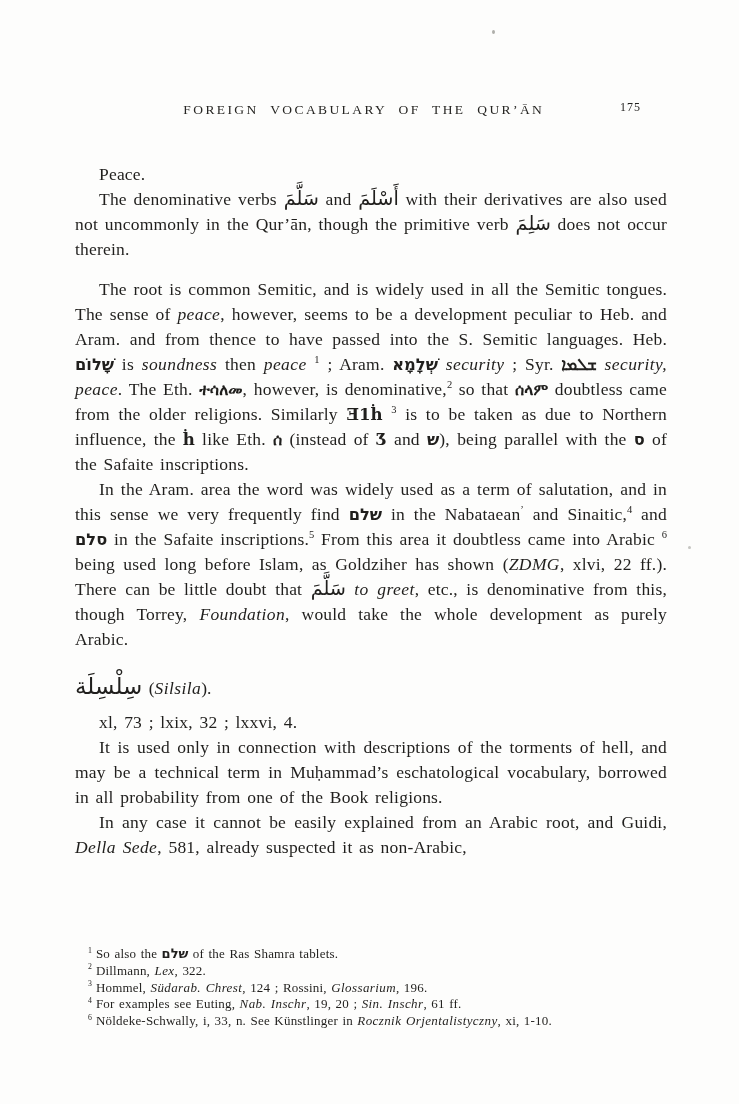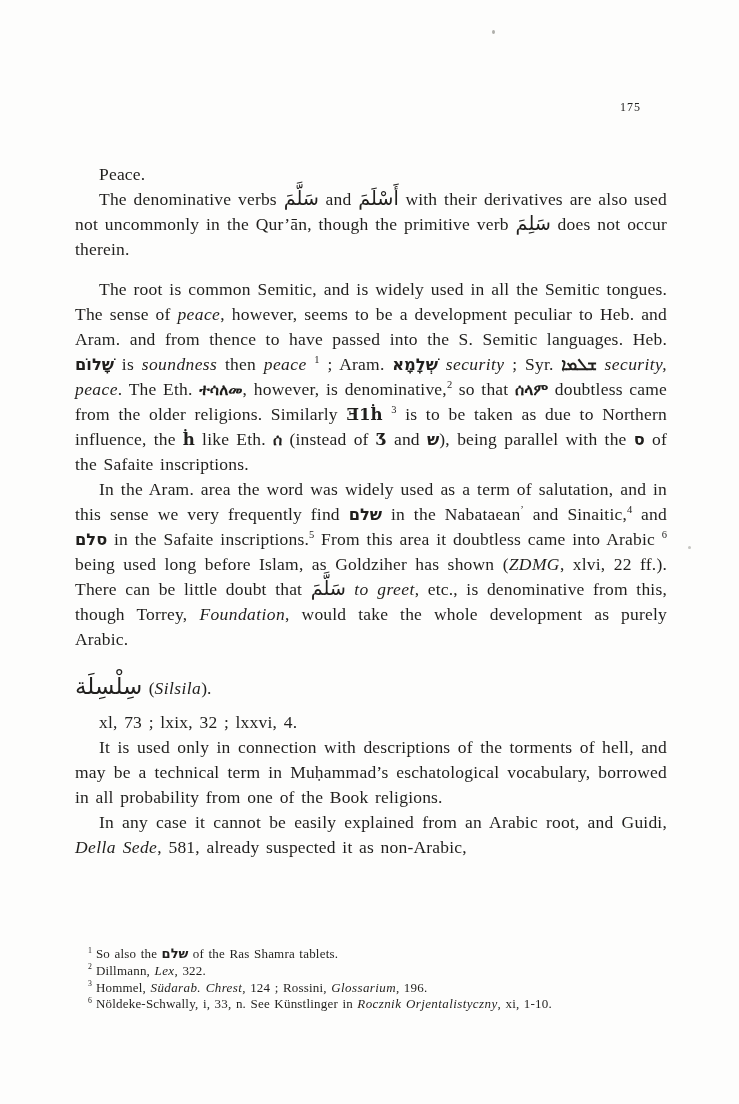--- a/index.html
+++ b/index.html
@@ -42,36 +42,38 @@
   .speck{position:absolute;border-radius:50%;background:#8d8d88;}
   .speck.s1{left:492px;top:30px;width:3px;height:4px;opacity:.7;}
   .speck.s2{left:688px;top:546px;width:3px;height:3px;opacity:.5;}
 </style>
 </head>
 <body>
 
 <div class="page">
 
   <div class="running">
+    <span class="title">FOREIGN VOCABULARY OF THE QUR’ĀN</span>
     <span class="pagenum">175</span>
   </div>
 
   <div class="content">
       <p class="block ind"><span>Peace.</span></p>
       <p class="block ind"><span>The denominative verbs </span><span class="ar">سَلَّمَ</span><span> and </span><span class="ar">أَسْلَمَ</span><span> with their derivatives are also used not uncommonly in the Qur’ān, though the primitive verb </span><span class="ar">سَلِمَ</span><span> does not occur therein.</span></p>
       <p class="block ind gap"><span>The root is common Semitic, and is widely used in all the Semitic tongues. The sense of </span><span class="i">peace</span><span>, however, seems to be a development peculiar to Heb. and Aram. and from thence to have passed into the S. Semitic languages. Heb. </span><span class="he">שָׁלוֹם</span><span> is </span><span class="i">soundness</span><span> then </span><span class="i">peace</span><span> </span><sup>1</sup><span> ; Aram. </span><span class="he">שְׁלָמָא</span><span> </span><span class="i">security</span><span> ; Syr. </span><span class="sy">ܫܠܡܐ</span><span> </span><span class="i">security, peace</span><span>. The Eth. </span><span class="et">ተሳለመ</span><span>, however, is denominative,</span><sup>2</sup><span> so that </span><span class="et">ሰላም</span><span> doubtless came from the older religions. Similarly </span><span class="sa">Ǝ1ḣ</span><span> </span><sup>3</sup><span> is to be taken as due to Northern influence, the </span><span class="sa">ḣ</span><span> like Eth. </span><span class="et">ሰ</span><span> (instead of </span><span class="sa">Ʒ</span><span> and </span><span class="he">ש</span><span>), being parallel with the </span><span class="he">ס</span><span> of the Safaite inscriptions.</span></p>
       <p class="block ind"><span>In the Aram. area the word was widely used as a term of salutation, and in this sense we very frequently find </span><span class="he">שלם</span><span> in the Nabataean</span><sup>’</sup><span> and Sinaitic,</span><sup>4</sup><span> and </span><span class="he">סלם</span><span> in the Safaite inscriptions.</span><sup>5</sup><span> From this area it doubtless came into Arabic </span><sup>6</sup><span> being used long before Islam, as Goldziher has shown (</span><span class="i">ZDMG</span><span>, xlvi, 22 ff.). There can be little doubt that </span><span class="ar">سَلَّمَ</span><span> </span><span class="i">to greet</span><span>, etc., is denominative from this, though Torrey, </span><span class="i">Foundation</span><span>, would take the whole development as purely Arabic.</span></p>
       <p class="block entry gap"><span class="arb">سِلْسِلَة</span><span>  (</span><span class="i">Silsila</span><span>).</span></p>
       <p class="block ind"><span>xl, 73 ;  lxix, 32 ;  lxxvi, 4.</span></p>
       <p class="block ind"><span>It is used only in connection with descriptions of the torments of hell, and may be a technical term in Muḥammad’s eschatological vocabulary, borrowed in all probability from one of the Book religions.</span></p>
       <p class="block ind"><span>In any case it cannot be easily explained from an Arabic root, and Guidi, </span><span class="i">Della Sede</span><span>, 581, already suspected it as non-Arabic,</span></p>
     </div>
 
   <div class="footnotes">
       <p class="fn"><sup class="fnm">1</sup><span>So also the </span><span class="he">שלם</span><span> of the Ras Shamra tablets.</span></p>
       <p class="fn"><sup class="fnm">2</sup><span>Dillmann, </span><span class="i">Lex</span><span>, 322.</span></p>
       <p class="fn"><sup class="fnm">3</sup><span>Hommel, </span><span class="i">Südarab. Chrest</span><span>, 124 ;  Rossini, </span><span class="i">Glossarium</span><span>, 196.</span></p>
+      <p class="fn"><sup class="fnm">4</sup><span>For examples see Euting, </span><span class="i">Nab. Inschr</span><span>, 19, 20 ; </span><span class="i">Sin. Inschr</span><span>, 61 ff.</span></p>
       <p class="fn"><sup class="fnm">6</sup><span>Nöldeke-Schwally, i, 33, n.  See Künstlinger in </span><span class="i">Rocznik Orjentalistyczny</span><span>, xi, 1-10.</span></p>
     </div>
 
   <div class="speck s1"></div>
   <div class="speck s2"></div>
 </div>
 
 </body></html>

